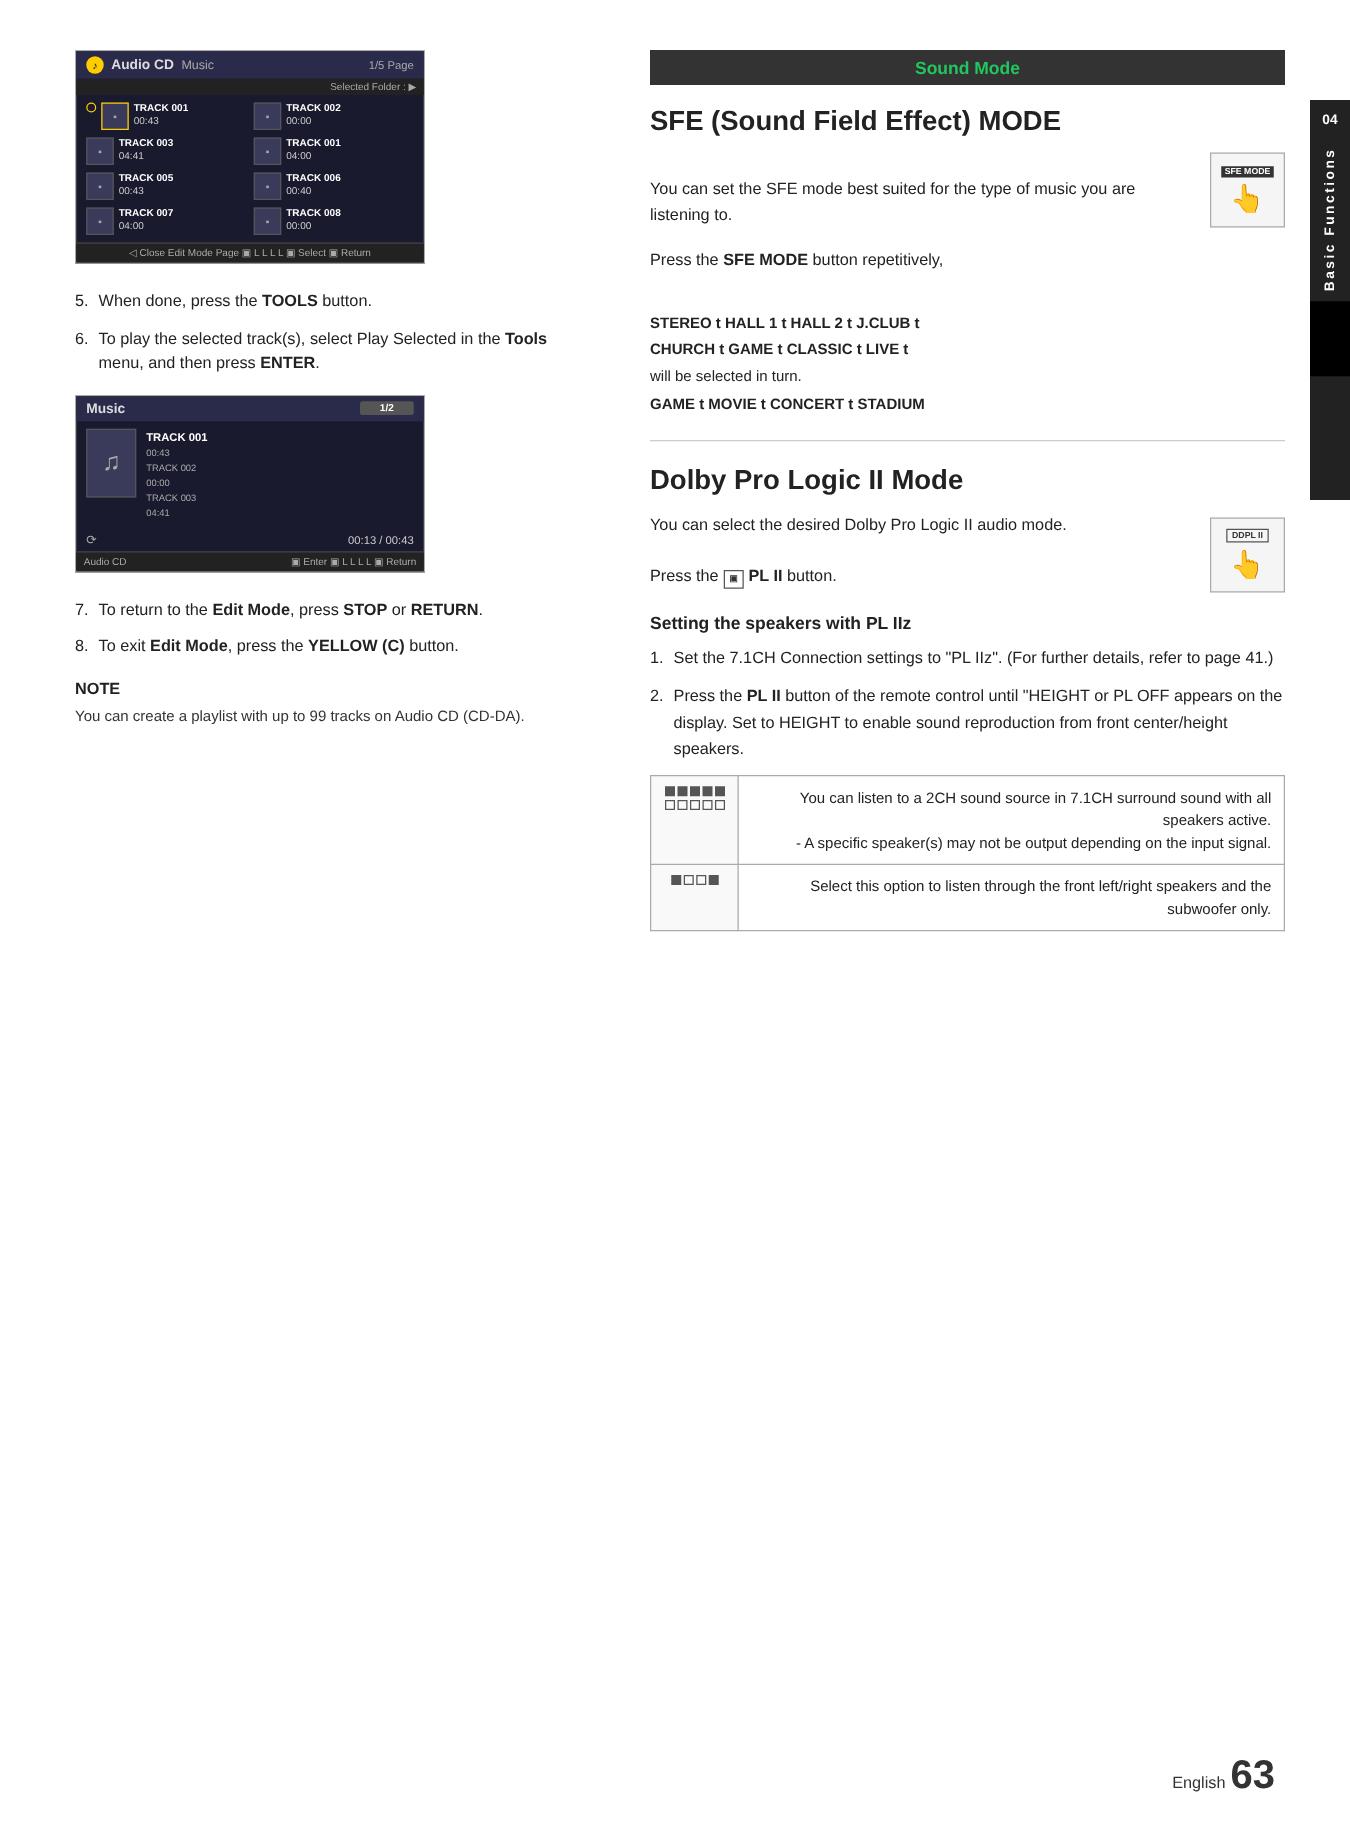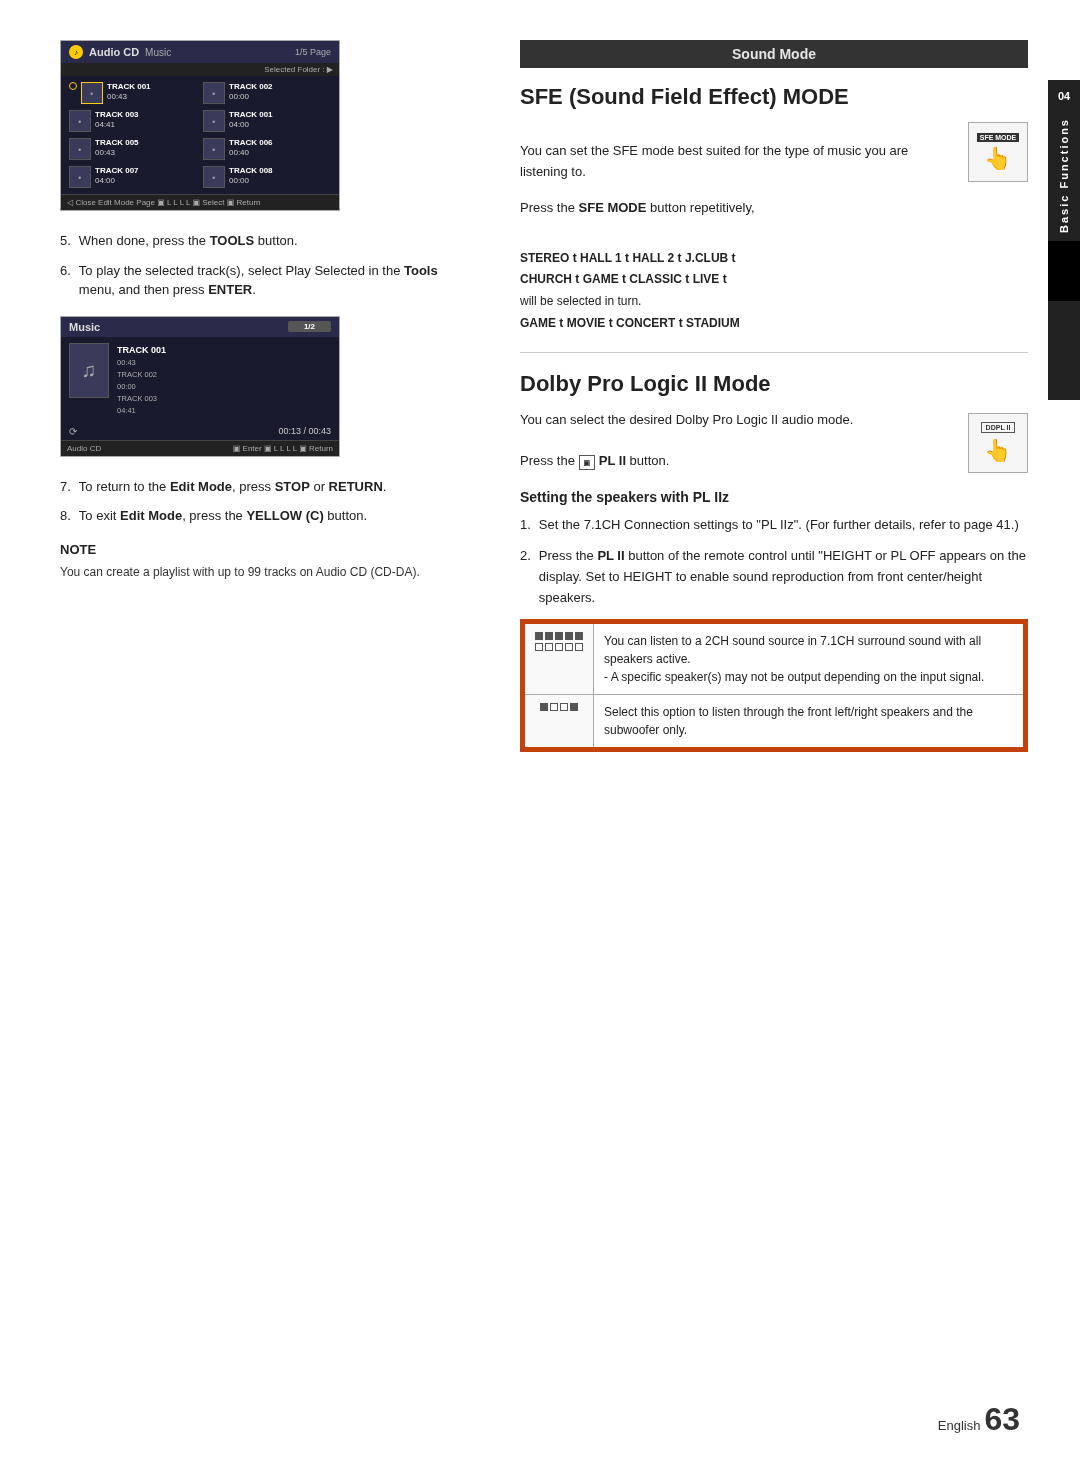--- a/index.html
+++ b/index.html
@@ -162,20 +162,21 @@
     }
     .track-info .track-bold {
       color: #fff;
       font-weight: bold;
     }
     .screen-footer {
       background: #222;
       color: #aaa;
       font-size: 8px;
       padding: 3px 6px;
+      text-align: center;
       border-top: 1px solid #444;
     }
     .selected-dot {
       width: 8px;
       height: 8px;
       border-radius: 50%;
       border: 1.5px solid #ffcc00;
       background: transparent;
       display: inline-block;
     }
@@ -289,21 +290,21 @@
     }
     .note-text {
       font-size: 12px;
       line-height: 1.5;
       color: #333;
     }
 
     
     .sound-mode-header {
       background: #333;
-      color: #e5e5e5;
+      color: #22c55e;
       font-size: 14px;
       font-weight: bold;
       padding: 6px 14px;
       margin-bottom: 16px;
       text-align: center;
     }
 
     .section-title {
       font-size: 22px;
       font-weight: bold;
@@ -376,24 +377,25 @@
       line-height: 1.6;
       margin-bottom: 10px;
     }
     .num {
       flex-shrink: 0;
       font-size: 13px;
     }
 
     
     .info-table {
-      border: 5px solid #c2410c;
+      border: 1px solid #c2410c;
       width: 100%;
       border-collapse: collapse;
       font-size: 12px;
+      text-align: right;
     }
     .info-table td {
       border: 1px solid #aaa;
       padding: 8px 10px;
       vertical-align: top;
       line-height: 1.5;
     }
     .info-table .icon-cell {
       width: 70px;
       text-align: center;

